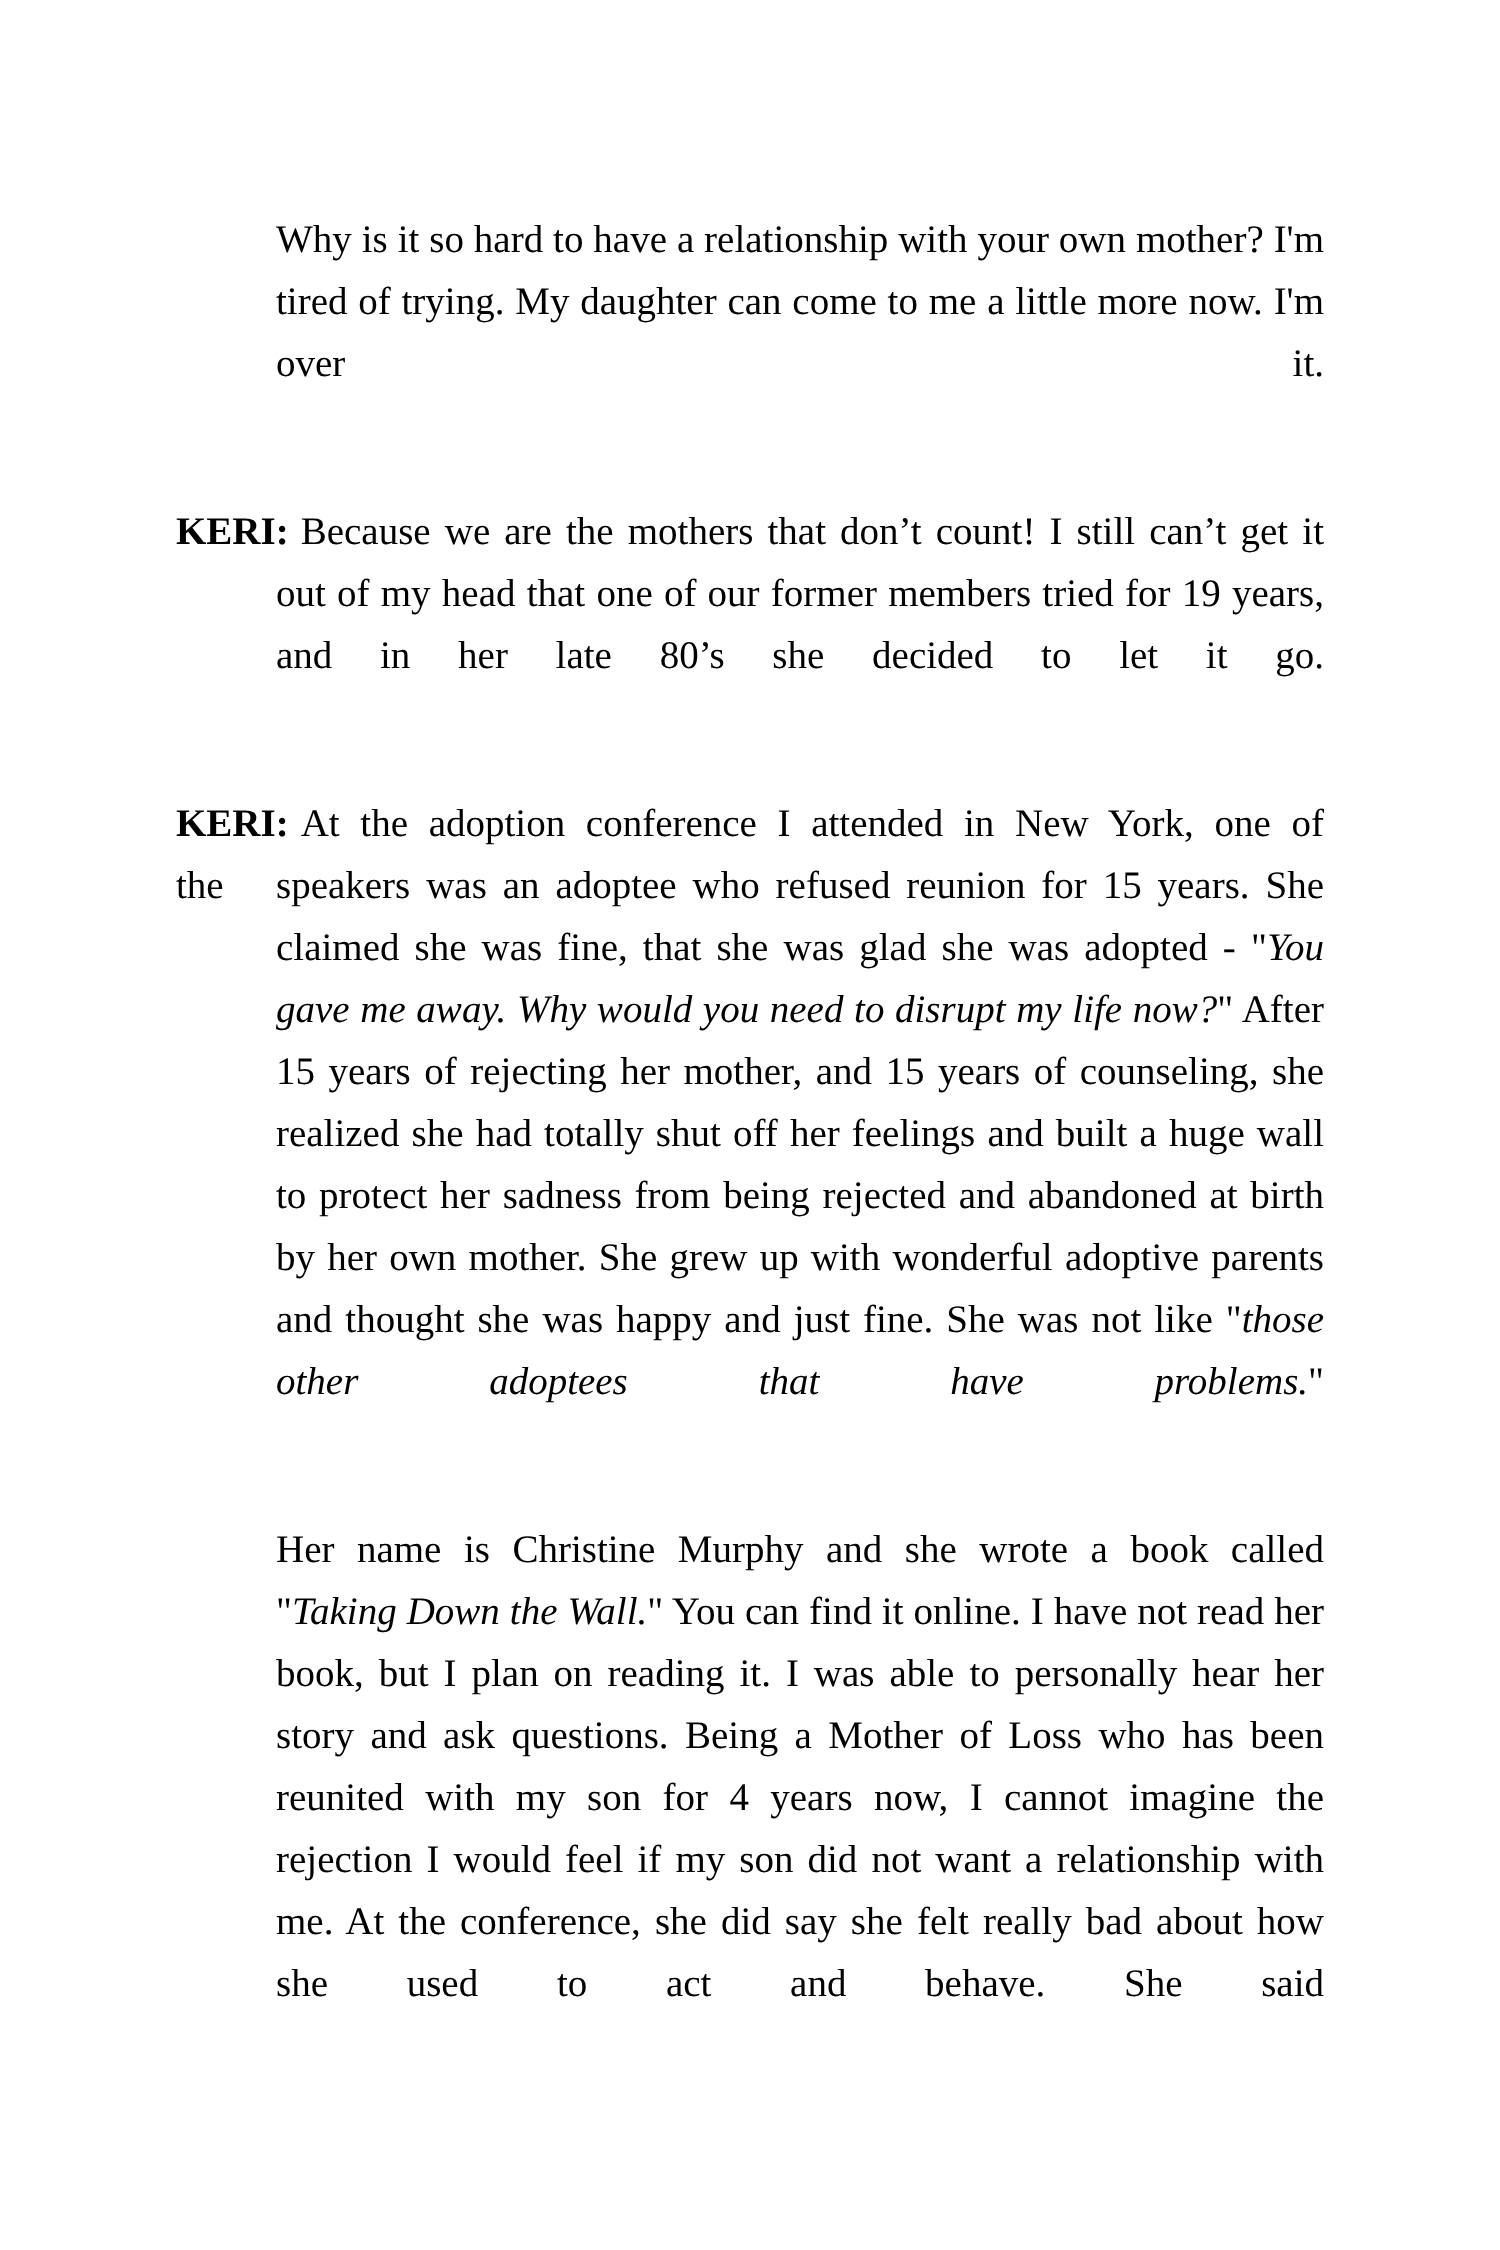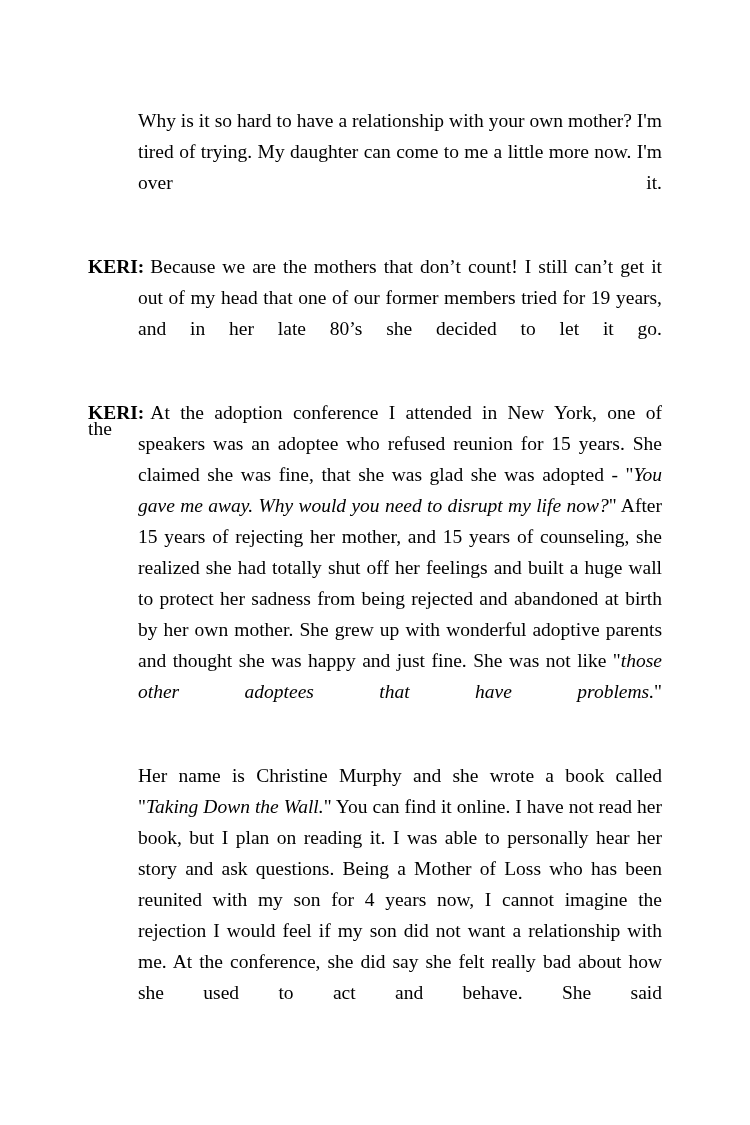--- a/index.html
+++ b/index.html
@@ -60,21 +60,21 @@
 
   .speaker-gap {
     display: inline-block;
     width: 6px;
   }
 
   
   .gutter-word {
     position: absolute;
     left: 0;
-    top: 16px;
+    top: 31px;
     font-weight: normal;
     font-size: 19.5px;
     line-height: 31px;
     white-space: nowrap;
   }
 
   .it {
     font-style: italic;
   }
 

